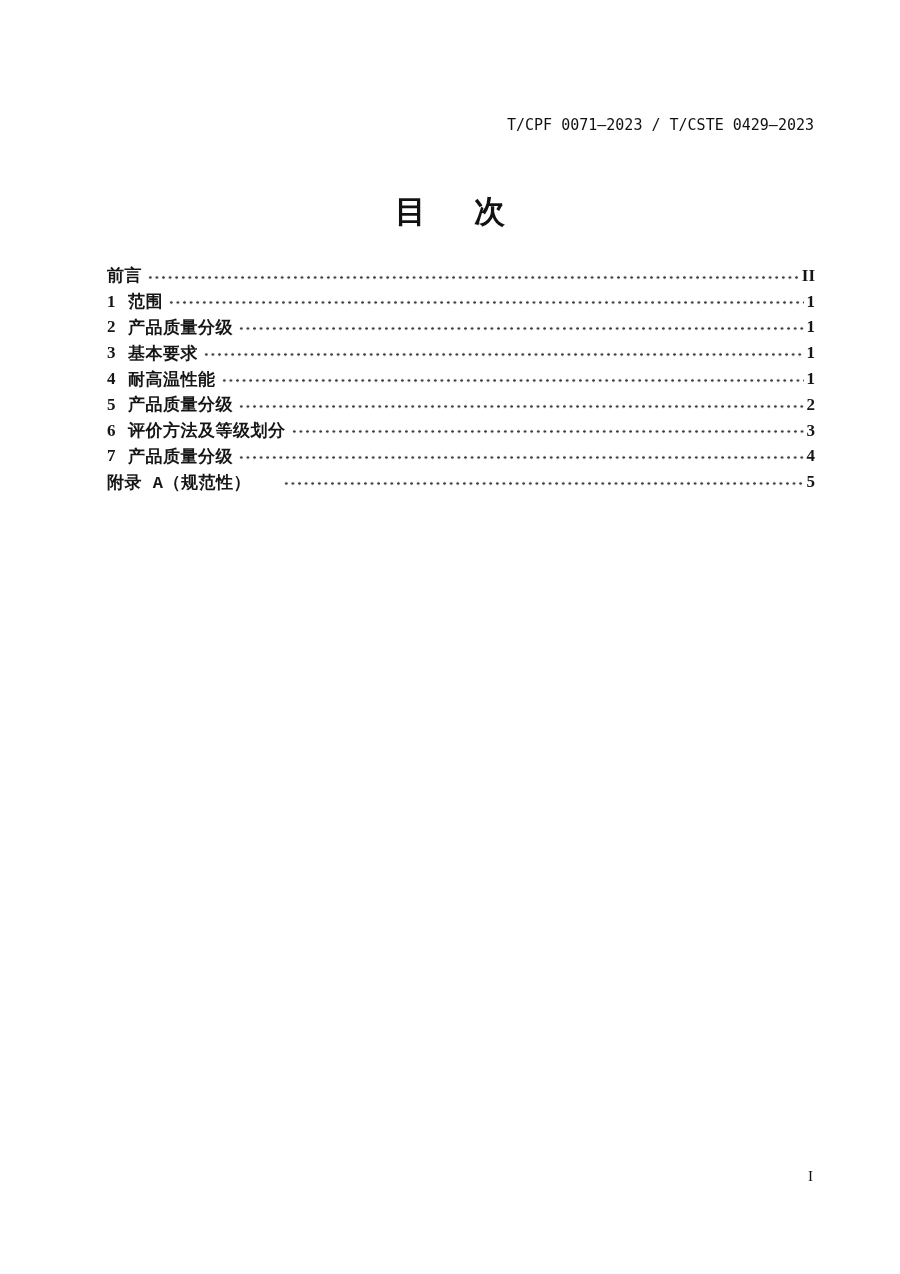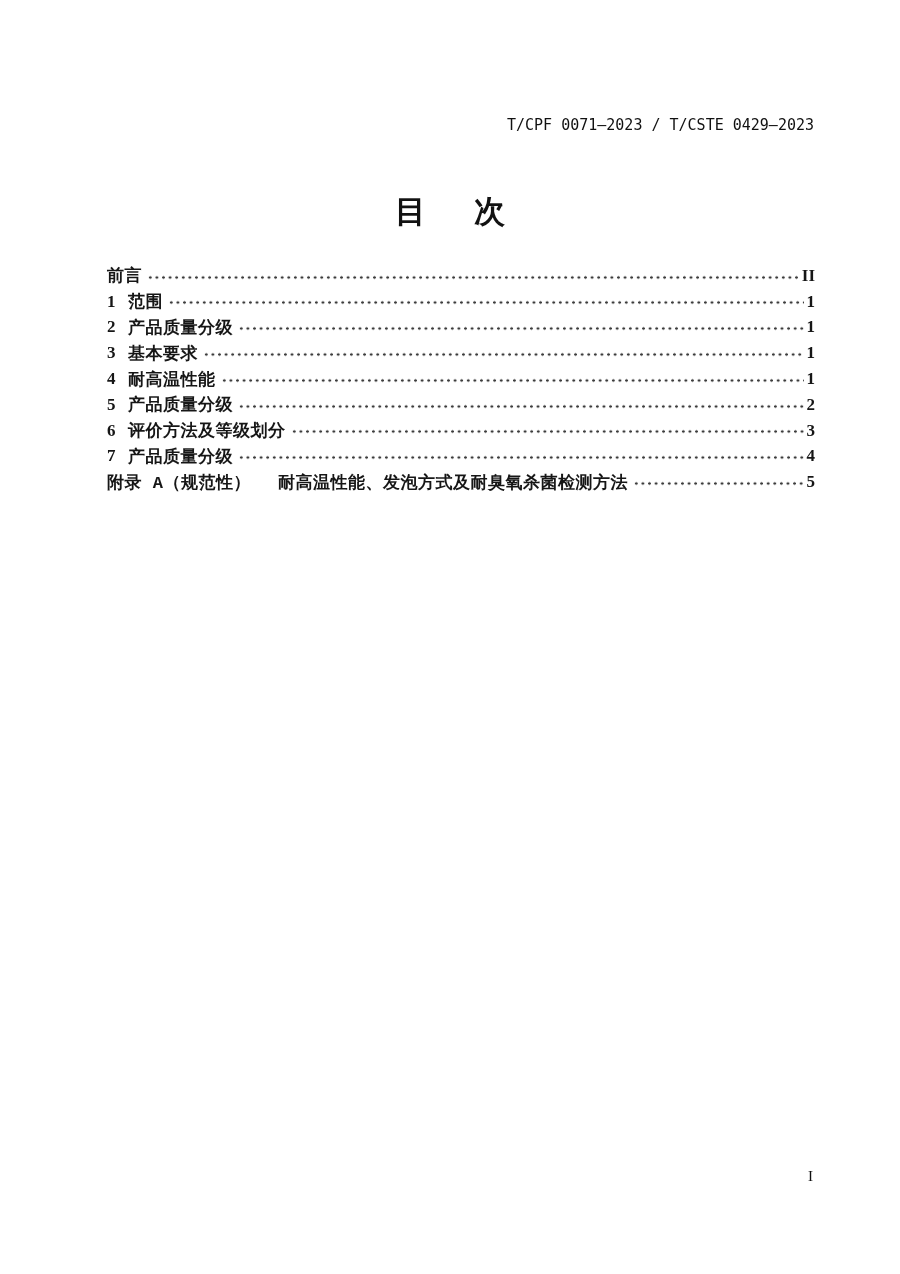--- a/index.html
+++ b/index.html
@@ -145,21 +145,20 @@
       <span class="toc-page">3</span>
     </div>
       <div class="toc-row">
       <span class="toc-num">7</span>
       <span class="toc-label">产品质量分级</span>
       <span class="toc-leader"></span>
       <span class="toc-page">4</span>
     </div>
       <div class="toc-row">
       <span class="toc-num appendix">附录 A（规范性）</span>
-      <span class="toc-label">耐高温性能、发泡方式及耐臭氧杀菌检测方法</span>
       <span class="toc-leader"></span>
       <span class="toc-page">5</span>
     </div>
     </div>
 
   <div class="folio">I</div>
 
 </div>
 
 </body></html>

